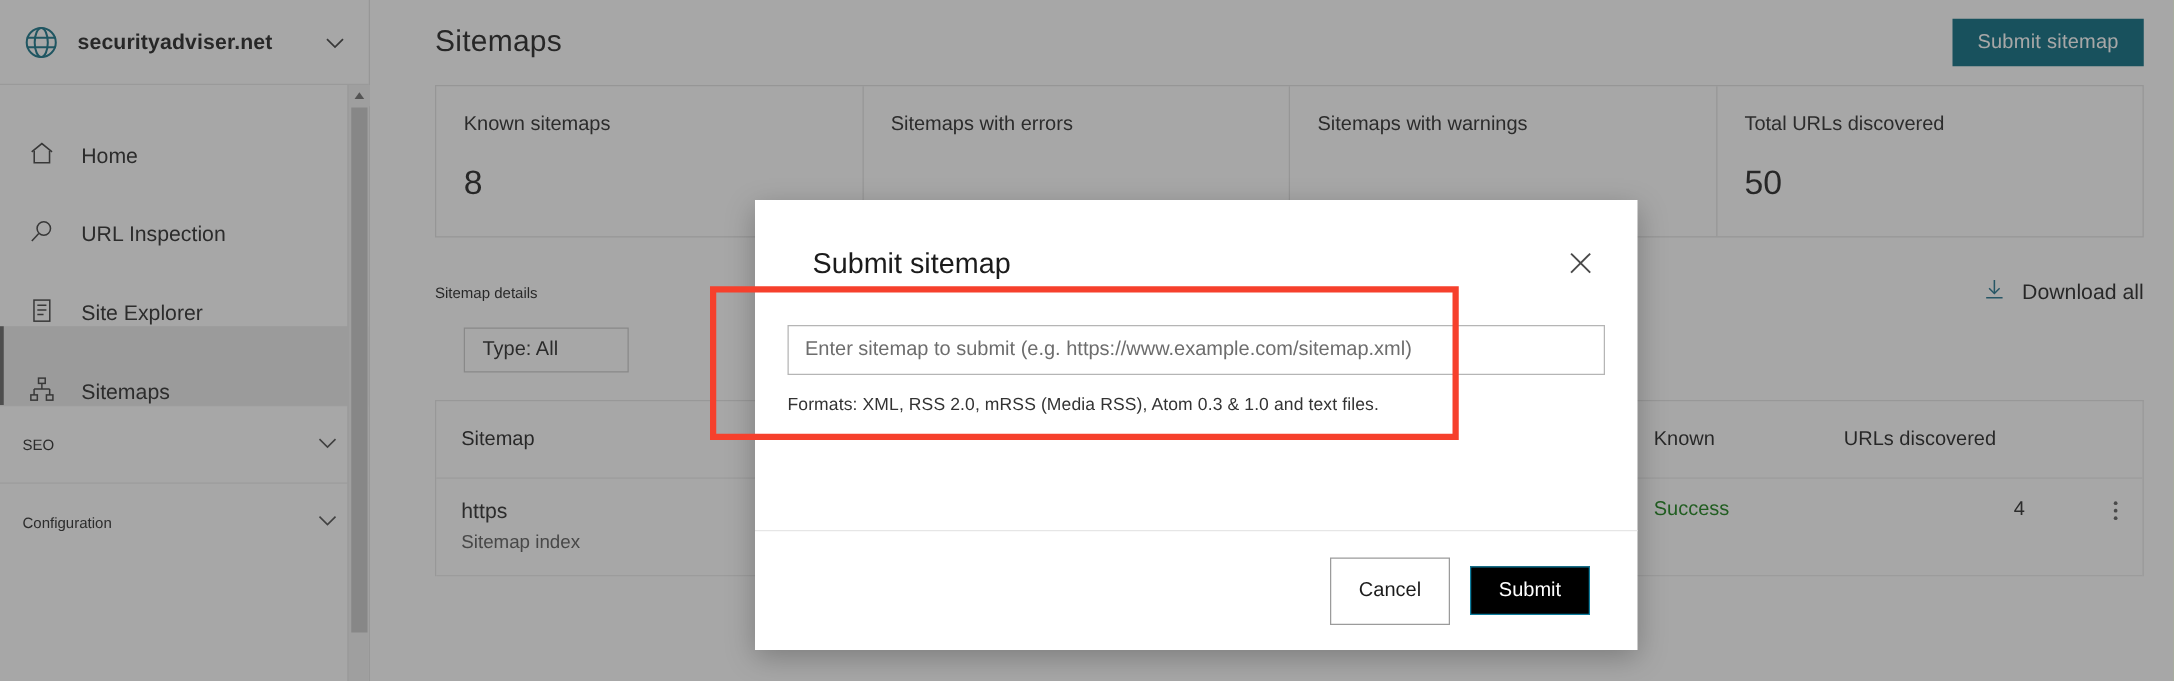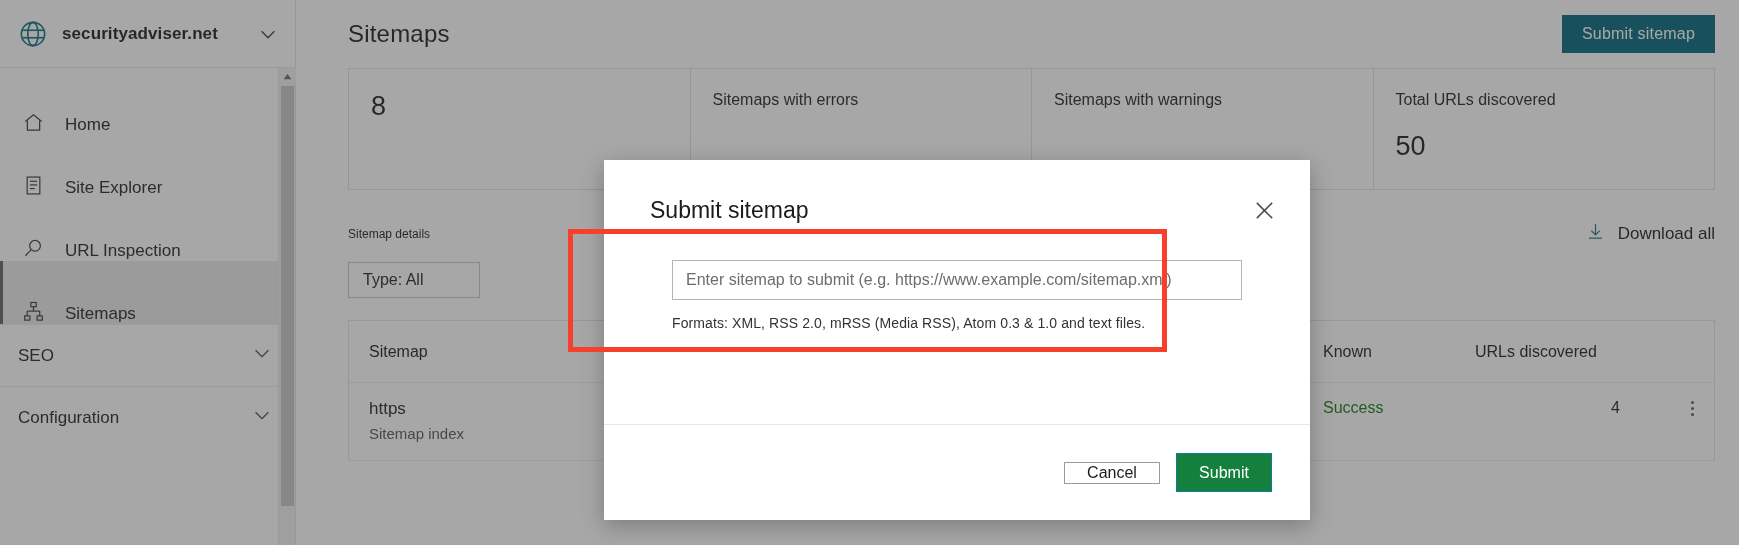--- a/index.html
+++ b/index.html
@@ -82,21 +82,21 @@
     background: #606060;
   }
 
   .nav-group {
     height: 62px;
     display: flex;
     align-items: center;
     padding: 0 22px 0 18px;
     justify-content: space-between;
     border-top: 1px solid #ececec;
-    font-size: 17px;
+    font-size: 12px;
     color: #242424;
     cursor: pointer;
   }
 
   
   .sb-scroll {
     position: absolute;
     top: 68px;
     right: 0;
     bottom: 0;
@@ -197,20 +197,21 @@
     border: 1px solid #c9c9c9;
     background: #fff;
     height: 36px;
     min-width: 132px;
     display: flex;
     align-items: center;
     padding: 0 14px;
     font-size: 16px;
     color: #242424;
     cursor: pointer;
+    margin-left: 23px;
   }
 
   .table {
     margin-top: 22px;
     border: 1px solid #e5e5e5;
     border-bottom: none;
     width: 100%;
   }
   .trow {
     display: flex;
@@ -263,21 +264,21 @@
   }
   .modal-title { font-size: 23px; color: #1b1b1b; }
   .close-x {
     width: 40px; height: 40px;
     display: flex; align-items: center; justify-content: center;
     cursor: pointer;
   }
 
   .modal-body {
     flex: 1 1 auto;
-    padding: 0 68px;
+    padding: 0 26px;
     position: relative;
   }
   .sitemap-input {
     width: 100%;
     height: 40px;
     border: 1px solid #b5b5b5;
     background: #fff;
     font-size: 16px;
     font-family: "Liberation Sans", sans-serif;
     color: #1b1b1b;
@@ -300,21 +301,21 @@
     justify-content: flex-end;
     gap: 16px;
     padding: 0 38px 0 0;
   }
   .btn-secondary {
     background: #ffffff;
     border: 1px solid #9b9b9b;
     color: #1b1b1b;
     font-size: 16px;
     font-family: "Liberation Sans", sans-serif;
-    height: 22px;
+    height: 54px;
     min-width: 96px;
     padding: 0 18px;
     cursor: pointer;
     margin-left: 32px;
   }
   .btn-primary {
     background: #0d7d9e;
     border: 1px solid #0d7d9e;
     color: #ffffff;
     font-size: 16px;
@@ -369,38 +370,38 @@
             <path d="M3.5 11 L12 4 L20.5 11"></path>
             <path d="M5.6 10 V20 H18.4 V10"></path>
           </svg>
         </span>
         <span>Home</span>
       </div>
 
 
       <div class="nav-item">
         <span class="ico">
+          <svg width="23" height="23" viewBox="0 0 24 24" fill="none" stroke="#3a3a3a" stroke-width="1.3">
+            <circle cx="13.6" cy="9.2" r="5.6"></circle>
+            <line x1="9.4" y1="13.4" x2="3.6" y2="19.6"></line>
+          </svg>
+        </span>
+        <span>URL Inspection</span>
+      </div>
+
+      <div class="nav-item">
+        <span class="ico">
           <svg width="23" height="23" viewBox="0 0 24 24" fill="none" stroke="#3a3a3a" stroke-width="1.25">
             <rect x="5.4" y="3.2" width="13.2" height="17.6"></rect>
             <line x1="8.2" y1="7.6" x2="15.8" y2="7.6"></line>
             <line x1="8.2" y1="11.4" x2="15.8" y2="11.4"></line>
             <line x1="8.2" y1="15.2" x2="13.4" y2="15.2"></line>
           </svg>
         </span>
         <span>Site Explorer</span>
-      </div>
-
-      <div class="nav-item">
-        <span class="ico">
-          <svg width="23" height="23" viewBox="0 0 24 24" fill="none" stroke="#3a3a3a" stroke-width="1.3">
-            <circle cx="13.6" cy="9.2" r="5.6"></circle>
-            <line x1="9.4" y1="13.4" x2="3.6" y2="19.6"></line>
-          </svg>
-        </span>
-        <span>URL Inspection</span>
       </div>
 
       <div class="nav-item active">
         <span class="ico">
           <svg width="23" height="23" viewBox="0 0 24 24" fill="none" stroke="#3a3a3a" stroke-width="1.25">
             <rect x="9.2" y="2.6" width="5.6" height="4.4"></rect>
             <rect x="2.8" y="16.6" width="5.4" height="4.4"></rect>
             <rect x="15.8" y="16.6" width="5.4" height="4.4"></rect>
             <line x1="12" y1="7" x2="12" y2="11.6"></line>
             <line x1="5.5" y1="11.6" x2="18.5" y2="11.6"></line>
@@ -445,20 +446,21 @@
 
     <div class="topbar">
       <h1 class="page-title">Sitemaps</h1>
       <button class="primary-btn" style="background: rgb(0, 103, 124);">Submit sitemap</button>
     </div>
 
     <div class="content">
 
       <div class="stat-cards">
         <div class="stat-card">
+          <div class="stat-label">Known sitemaps</div>
           <div class="stat-value">8</div>
         </div>
         <div class="stat-card">
           <div class="stat-label">Sitemaps with errors</div>
           <div class="stat-value"></div>
         </div>
         <div class="stat-card">
           <div class="stat-label">Sitemaps with warnings</div>
           <div class="stat-value"></div>
         </div>
@@ -531,17 +533,17 @@
     </span>
   </div>
 
   <div class="modal-body">
     <input class="sitemap-input" type="text" placeholder="Enter sitemap to submit (e.g. https://www.example.com/sitemap.xml)" style="">
     <div class="formats-note">Formats: XML, RSS 2.0, mRSS (Media RSS), Atom 0.3 &amp; 1.0 and text files.</div>
   </div>
 
   <div class="modal-foot">
     <button class="btn-secondary">Cancel</button>
-    <button class="btn-primary" style="background: #15803d; border-color: rgb(13, 125, 158);">Submit</button>
+    <button class="btn-primary" style="background: #000000; border-color: rgb(13, 125, 158);">Submit</button>
   </div>
 </div>
 
 <div id="annotation" style="border-color: rgb(246, 64, 44);"></div>
 
 </body></html>

